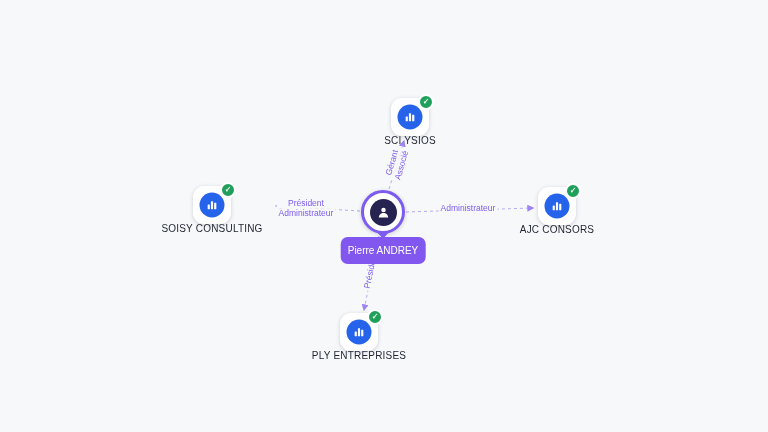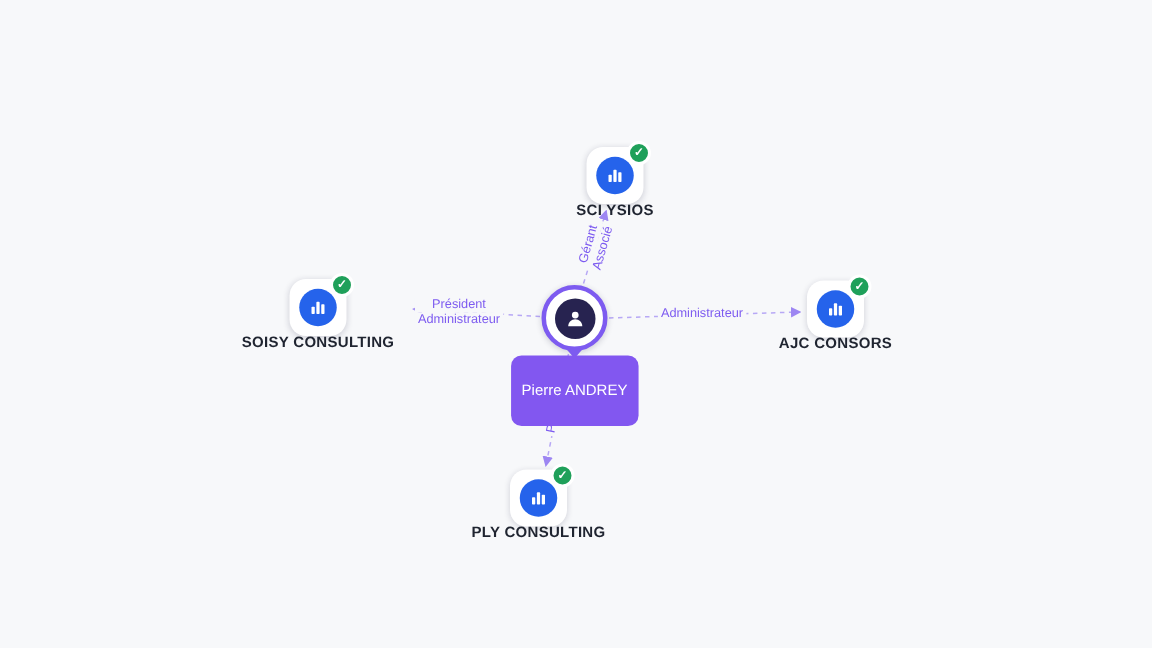--- a/index.html
+++ b/index.html
@@ -24,21 +24,21 @@
     width: 25px; height: 25px; border-radius: 50%; background: #2563eb;
     display: flex; align-items: center; justify-content: center;
   }
   .check {
     position: absolute; top: -4px; right: -5px; width: 12px; height: 12px;
     border-radius: 50%; background: #1fa05a; border: 2px solid #ffffff;
     color: #fff; font-size: 8px; line-height: 12px; text-align: center; font-weight: bold;
   }
   .company-label {
     position: absolute; top: 37px; left: 50%; transform: translateX(-50%);
-    font-size: 10px; color: #1f2430; white-space: nowrap; letter-spacing: 0.2px; font-weight: bold;
+    font-size: 10px; color: #1f2430; white-space: nowrap; letter-spacing: 0.2px;
   }
 
   
   .center-node { position: absolute; left: 361px; top: 190px; width: 44px; cursor: pointer; }
   .ring {
     width: 38px; height: 38px; margin: 0 auto; border-radius: 50%;
     background: #ffffff; border: 3px solid #7d5bf0;
     display: flex; align-items: center; justify-content: center;
     box-shadow: 0 1px 4px rgba(30,30,60,0.2);
   }
@@ -47,21 +47,21 @@
     display: flex; align-items: center; justify-content: center;
   }
   .pin-tail {
     width: 0; height: 0; margin: -2px auto 0 auto;
     border-left: 6px solid transparent; border-right: 6px solid transparent;
     border-top: 7px solid #7d5bf0;
   }
   .name-badge {
     position: absolute; top: 47px; left: 50%; transform: translateX(-50%);
     background: #8257f0; color: #ffffff; font-size: 10px;
-    padding: 18px 7px; border-radius: 7px; white-space: nowrap;
+    padding: 8px 7px; border-radius: 7px; white-space: nowrap;
   }
 
   
   .edge-label {
     position: absolute; color: #7d5bf0; font-size: 8.5px; line-height: 9.5px;
     text-align: center; white-space: nowrap; pointer-events: none;
   }
   .edge-label span { display: block; background: #f7f8fa; padding: 0 2px; }
   .el-top    { left: 397px; top: 164px; transform: translate(-50%,-50%) rotate(-74deg); }
   .el-left   { left: 306px; top: 208px; transform: translate(-50%,-50%); }
@@ -152,21 +152,21 @@
     <div class="card">
       <div class="icon-circle">
         <svg width="13" height="13" viewBox="0 0 24 24">
           <rect x="4" y="11" width="4" height="9" rx="1" fill="#ffffff"></rect>
           <rect x="10" y="5" width="4" height="15" rx="1" fill="#ffffff"></rect>
           <rect x="16" y="8" width="4" height="12" rx="1" fill="#ffffff"></rect>
         </svg>
       </div>
       <div class="check">✓</div>
     </div>
-    <div class="company-label">PLY CONSULTING</div>
+    <div class="company-label">PLY ENTREPRISES</div>
   </div>
 
   <div class="center-node">
     <div class="ring">
       <div class="inner">
         <svg width="15" height="15" viewBox="0 0 24 24">
           <circle cx="12" cy="8" r="3.6" fill="#ffffff"></circle>
           <path d="M4.5,20 c0-4.1 3.4-7.4 7.5-7.4 s7.5,3.3 7.5,7.4 z" fill="#ffffff"></path>
         </svg>
       </div>

